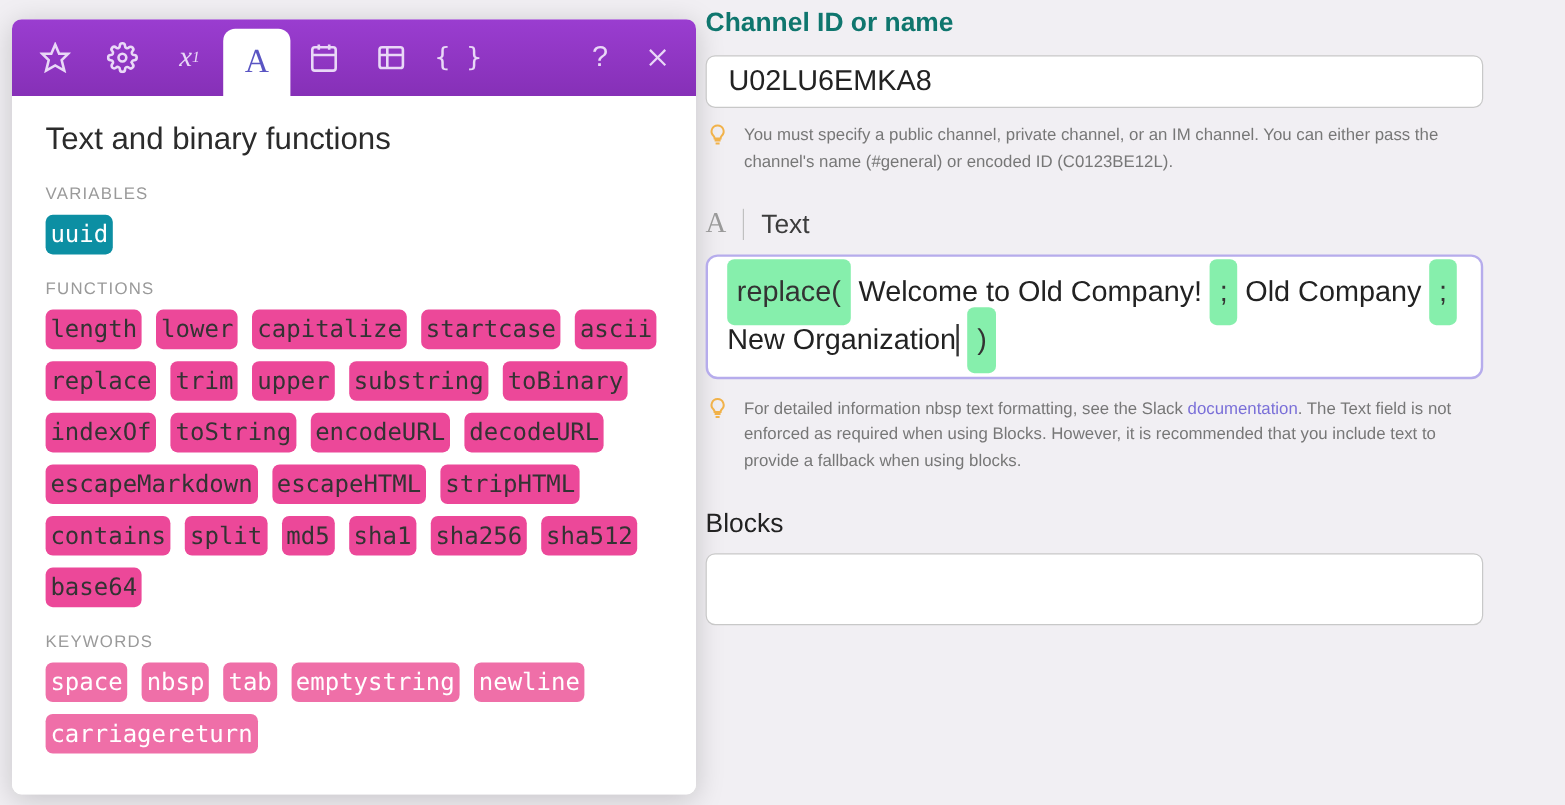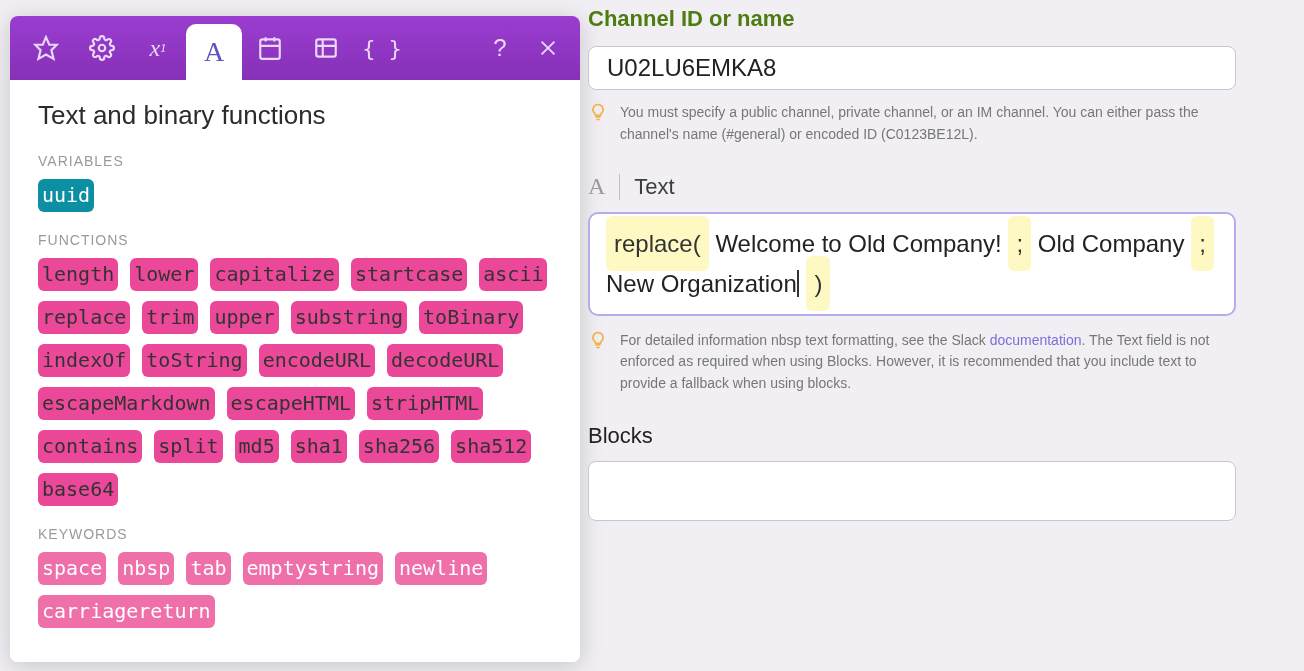--- a/index.html
+++ b/index.html
@@ -91,21 +91,21 @@
   .form-right {
     position: absolute;
     left: 588px;
     top: 0;
     right: 12px;
     padding-top: 6px;
   }
   .field-label {
     font-size: 22px;
     font-weight: 700;
-    color: #4d7c0f;
+    color: #0f766e;
     margin-bottom: 14px;
   }
   .text-input {
     width: 648px;
     height: 44px;
     border: 1px solid #c8c8c8;
     border-radius: 8px;
     background: #fff;
     font-size: 24px;
     color: #222;
@@ -153,21 +153,21 @@
     border-radius: 10px;
     background: #fff;
     padding: 10px 16px;
     font-size: 24px;
     color: #222;
     margin-bottom: 14px;
     line-height: 1.65;
     word-break: break-word;
   }
   .expr-box .tok {
-    background: #fef9c3;
+    background: #86efac;
     color: #333;
     font-family: inherit;
     border-radius: 6px;
     padding: 14px 8px;
     display: inline;
   }
   .cursor-caret { border-right: 2px solid #333; padding-right:0; margin-right:1px; }
   .blocks-label {
     font-size: 22px;
     color: #222;

